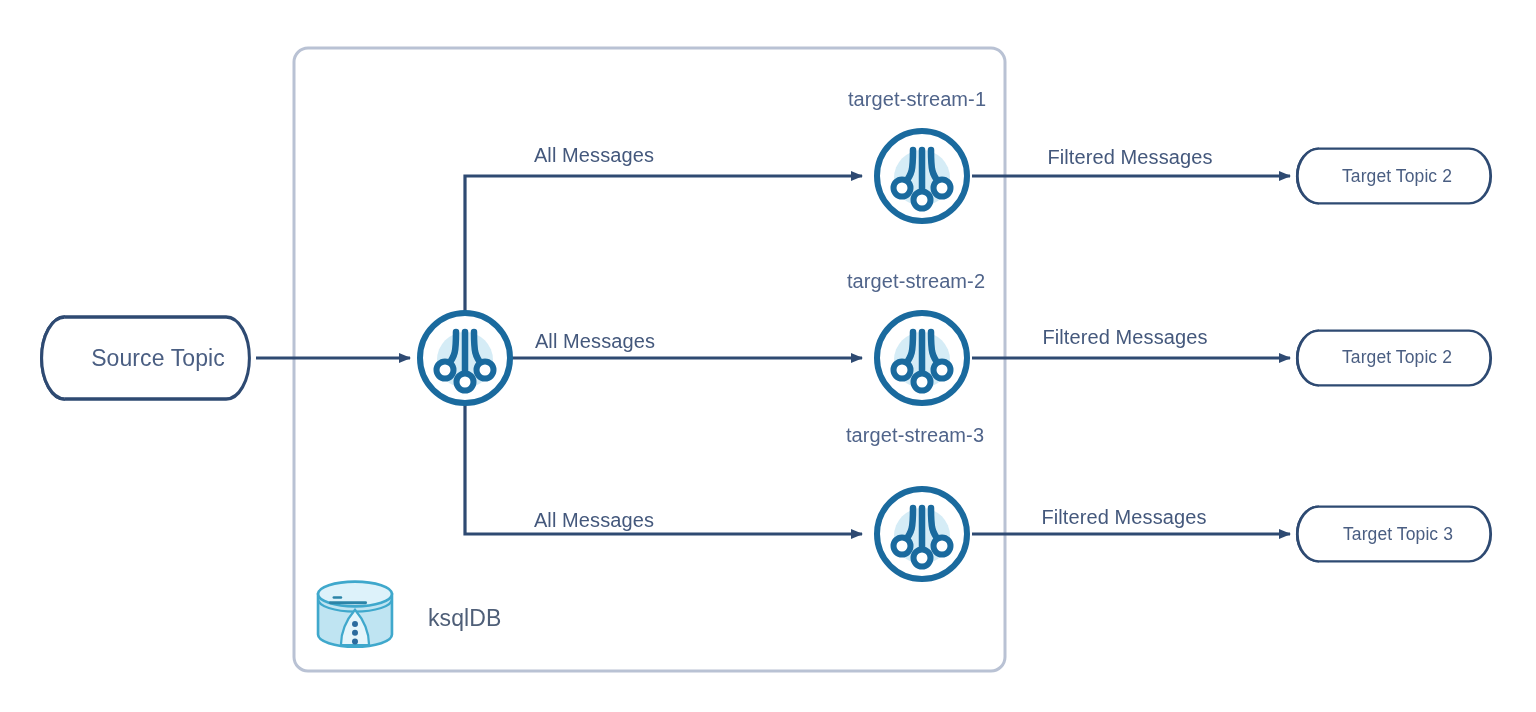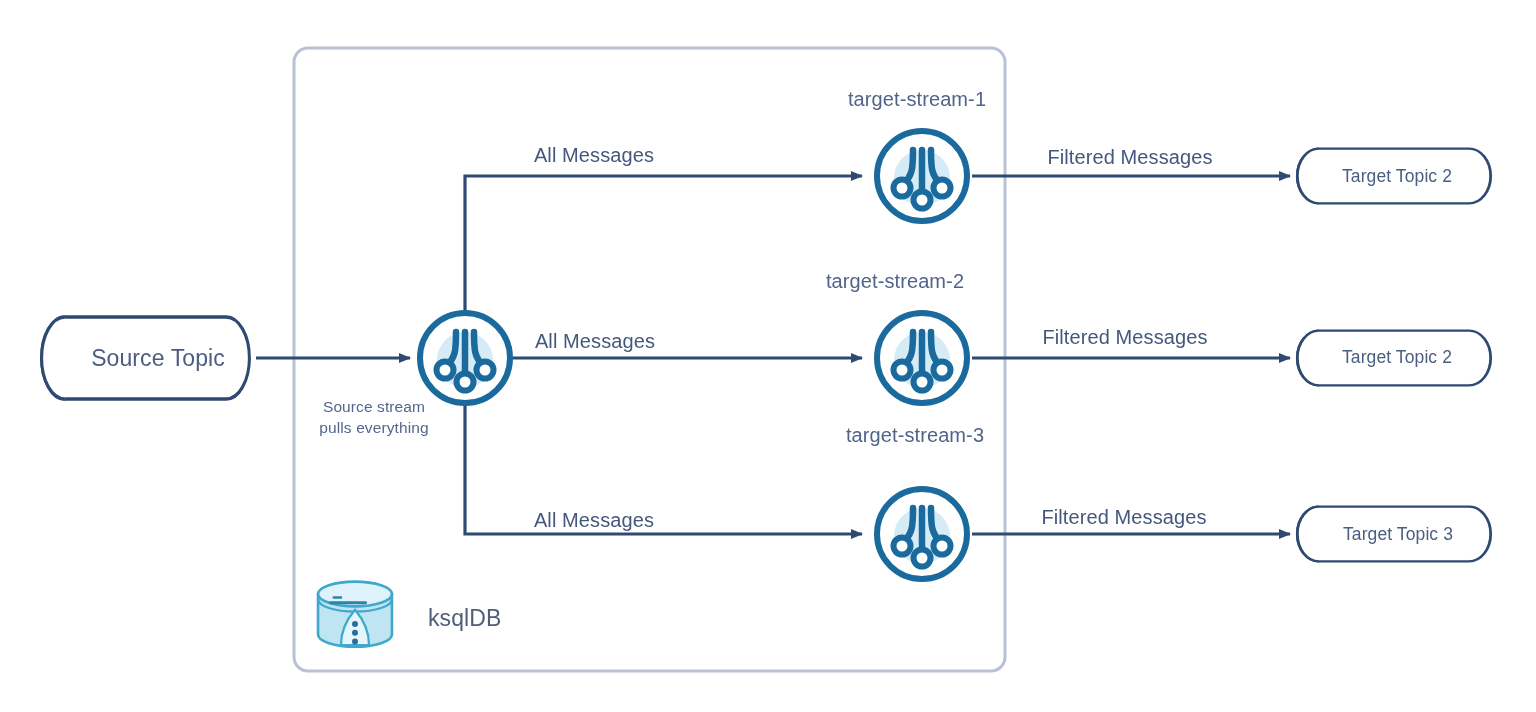--- a/index.html
+++ b/index.html
@@ -146,31 +146,27 @@
       <use href="#cyl-icon" x="1294" y="504" width="200" height="60"></use>
     </g>
 
     <g>
       <use href="#ksql-icon" x="311" y="578" width="88" height="76"></use>
     </g>
   </svg>
 
   <div class="lbl lbl-topic-src ctr" style="left:158px; top:345px;">Source Topic</div>
 
-  <div class="lbl lbl-sub ctr" style="left:374px; top:396px;">
-    <div>Source stream</div>
-    <div>pulls everything</div>
-  </div>
 
   <div class="lbl lbl-stream ctr" style="left:917px; top:88px;">target-stream-1</div>
   <div class="lbl lbl-flow ctr" style="left:594px; top:144px;">All Messages</div>
   <div class="lbl lbl-flow ctr" style="left:1130px; top:146px;">Filtered Messages</div>
   <div class="lbl lbl-topic-tgt ctr" style="left:1397px; top:166px;">Target Topic 2</div>
 
-  <div class="lbl lbl-stream ctr" style="left:895px; top:270px;">target-stream-2</div>
+  <div class="lbl lbl-stream ctr" style="left:916px; top:270px;">target-stream-2</div>
   <div class="lbl lbl-flow ctr" style="left:595px; top:330px;">All Messages</div>
   <div class="lbl lbl-flow ctr" style="left:1125px; top:326px;">Filtered Messages</div>
   <div class="lbl lbl-topic-tgt ctr" style="left:1397px; top:347px;">Target Topic 2</div>
 
   <div class="lbl lbl-stream ctr" style="left:915px; top:424px;">target-stream-3</div>
   <div class="lbl lbl-flow ctr" style="left:594px; top:509px;">All Messages</div>
   <div class="lbl lbl-flow ctr" style="left:1124px; top:506px;">Filtered Messages</div>
   <div class="lbl lbl-topic-tgt ctr" style="left:1398px; top:524px;">Target Topic 3</div>
 
   <div class="lbl lbl-ksql" style="left:428px; top:605px;">ksqlDB</div>

